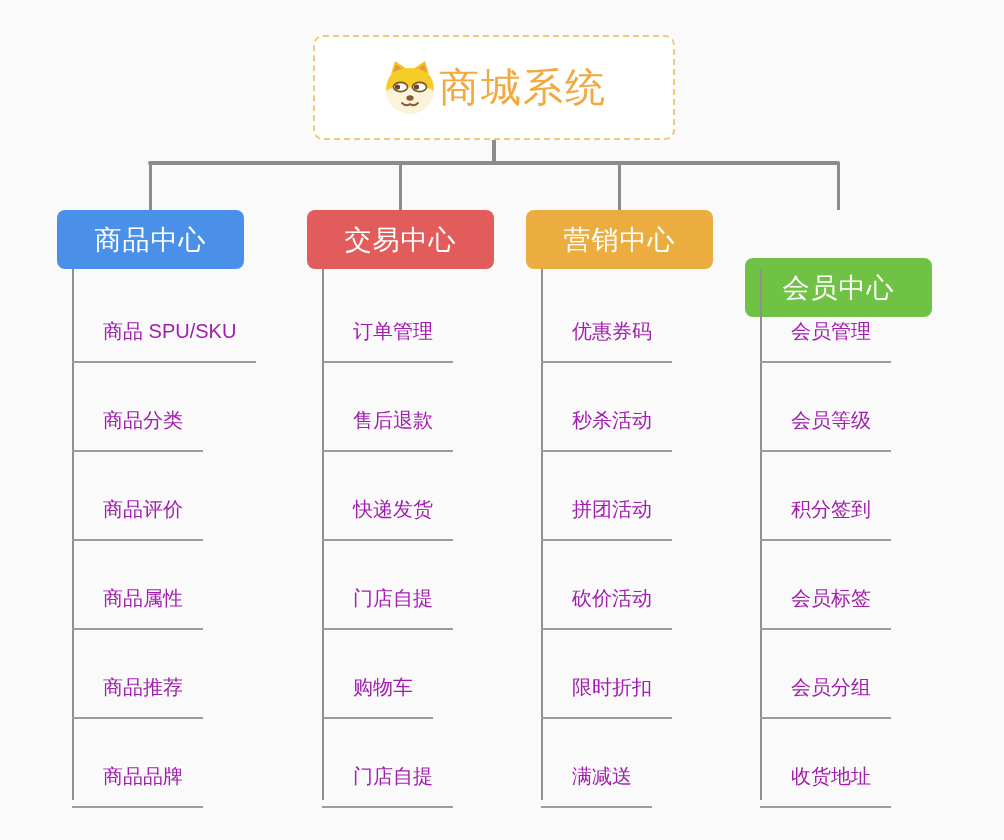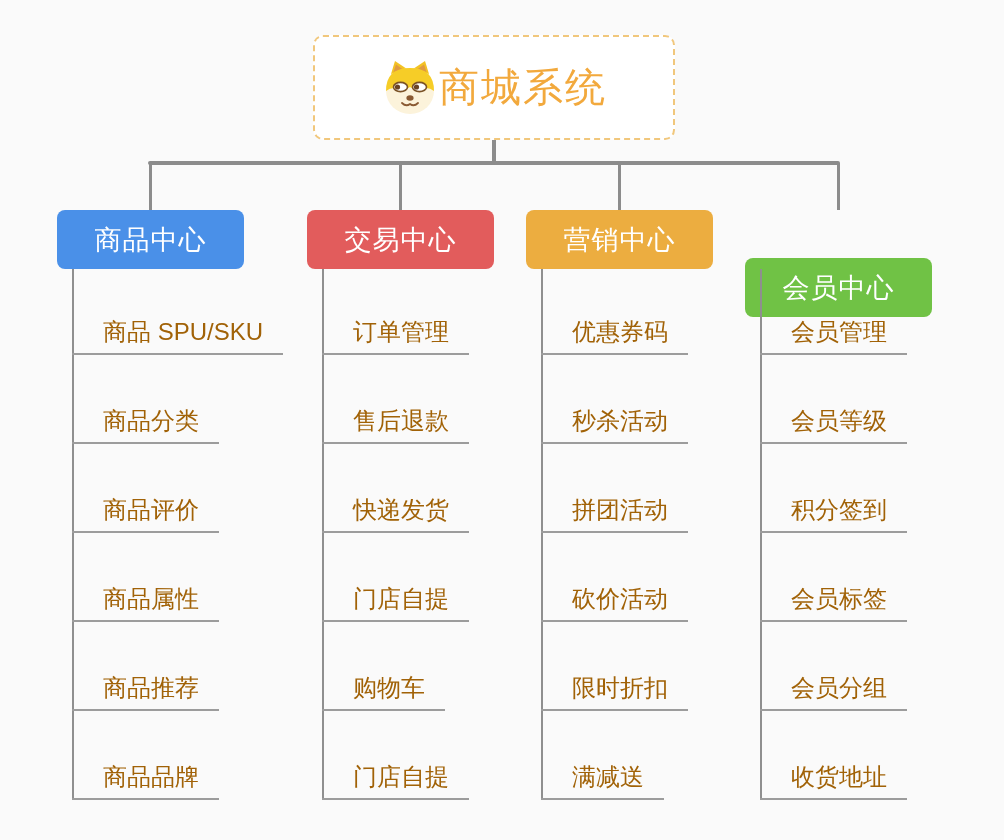--- a/index.html
+++ b/index.html
@@ -63,24 +63,24 @@
     position: absolute;
     left: 15px; top: 59px;
     width: 2px; height: 531px;
     background: #8F8F8F;
   }
   .leaf {
     position: absolute;
     left: 15px;
     white-space: nowrap;
     width: max-content;
-    font-size: 24px;
-    color: #a16207;
+    font-size: 20px;
+    color: #a21caf;
     line-height: 35px;
-    padding: 0 20px 4px 31px;
+    padding: 0 20px 12px 31px;
     border-bottom: 2px solid #9C9C9C;
   }
   .leaf-t1 { top: 104px; }
   .leaf-t2 { top: 193px; }
   .leaf-t3 { top: 282px; }
   .leaf-t4 { top: 371px; }
   .leaf-t5 { top: 460px; }
   .leaf-t6 { top: 549px; }
 </style>
 </head>

